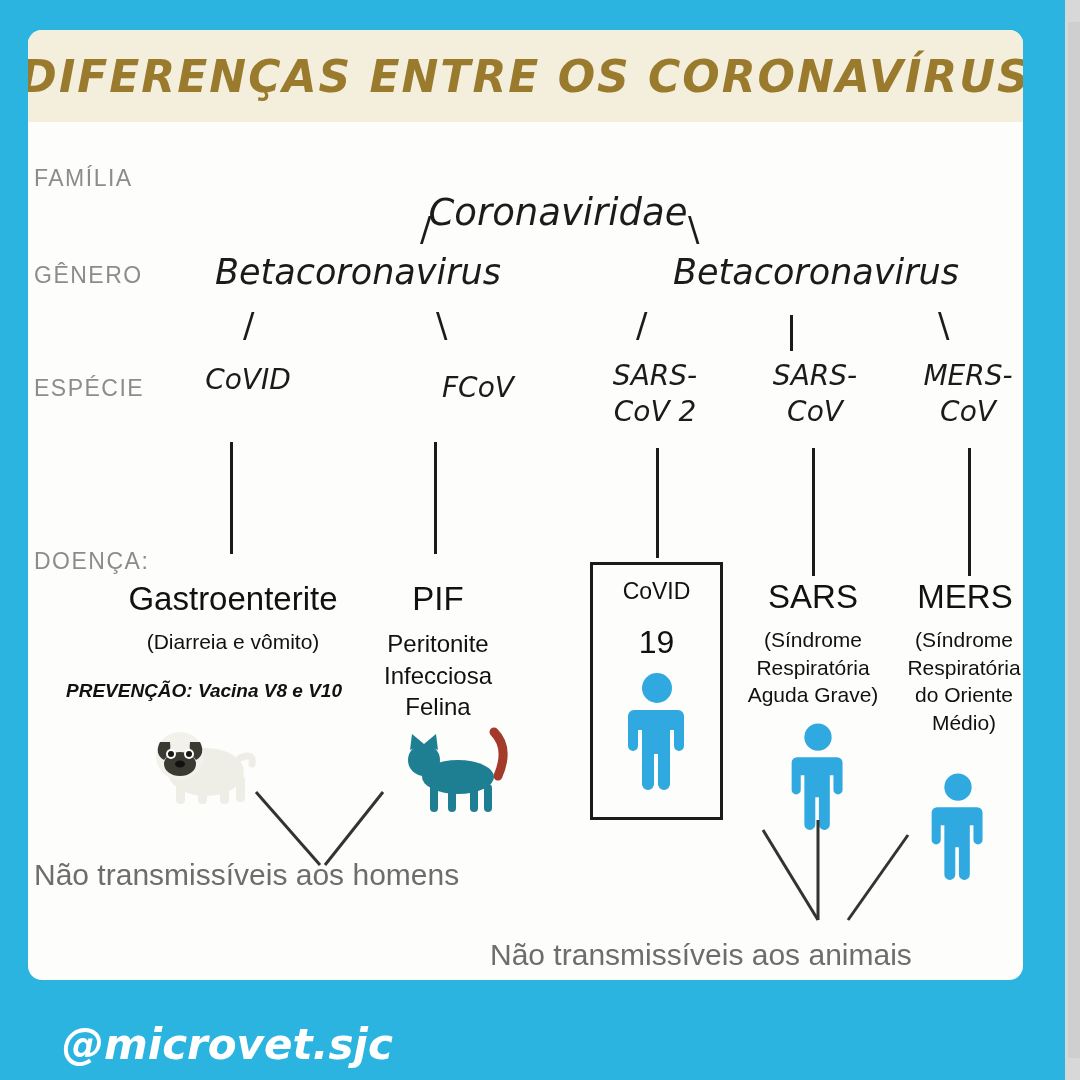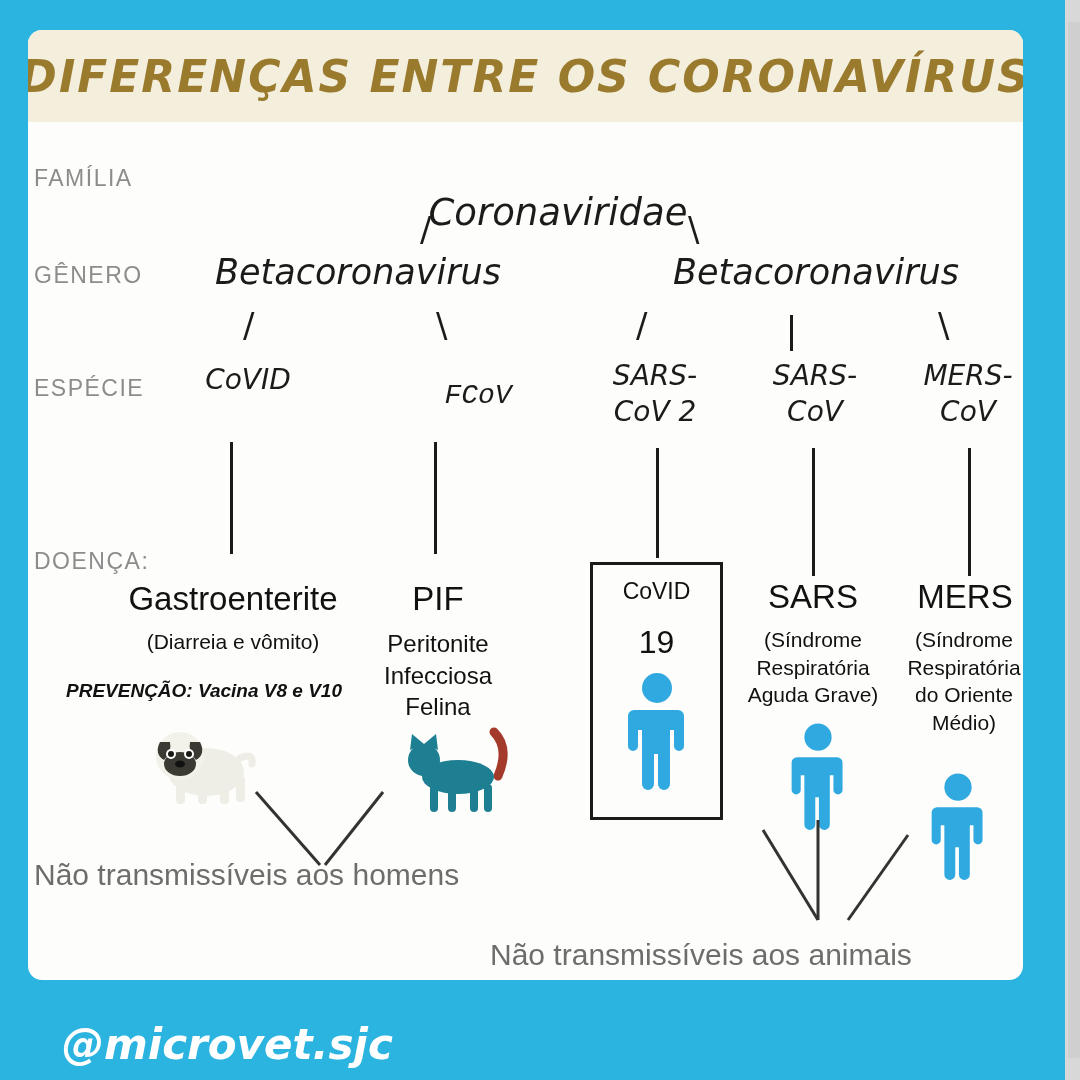--- a/index.html
+++ b/index.html
@@ -171,21 +171,21 @@
     <div class="node lvl-genus" style="left:608px; top:222px; width:360px;">Betacoronavirus</div>
 
     <div class="diag" style="left:215px; top:278px;">/</div>
     <div class="diag" style="left:408px; top:278px;">\</div>
 
     <div class="diag" style="left:608px; top:278px;">/</div>
     <div class="connector" style="left:762px; top:285px; width:3px; height:36px;"></div>
     <div class="diag" style="left:910px; top:278px;">\</div>
 
     <div class="node lvl-species" style="left:140px; top:332px; width:160px;">CoVID</div>
-    <div class="node lvl-species" style="left:370px; top:348px; width:160px;font-family:Liberation Mono, monospace;">FCoV</div>
+    <div class="node lvl-species" style="left:370px; top:340px; width:160px;">FCoV</div>
 
     <div style="position:absolute; left:552px; top:328px; width:150px; text-align:center;">
       <div class="node lvl-species" style="position:static;">SARS-</div>
       <div class="node lvl-species" style="position:static;">CoV 2</div>
     </div>
 
     <div style="position:absolute; left:712px; top:328px; width:150px; text-align:center;">
       <div class="node lvl-species" style="position:static;">SARS-</div>
       <div class="node lvl-species" style="position:static;">CoV</div>
     </div>

